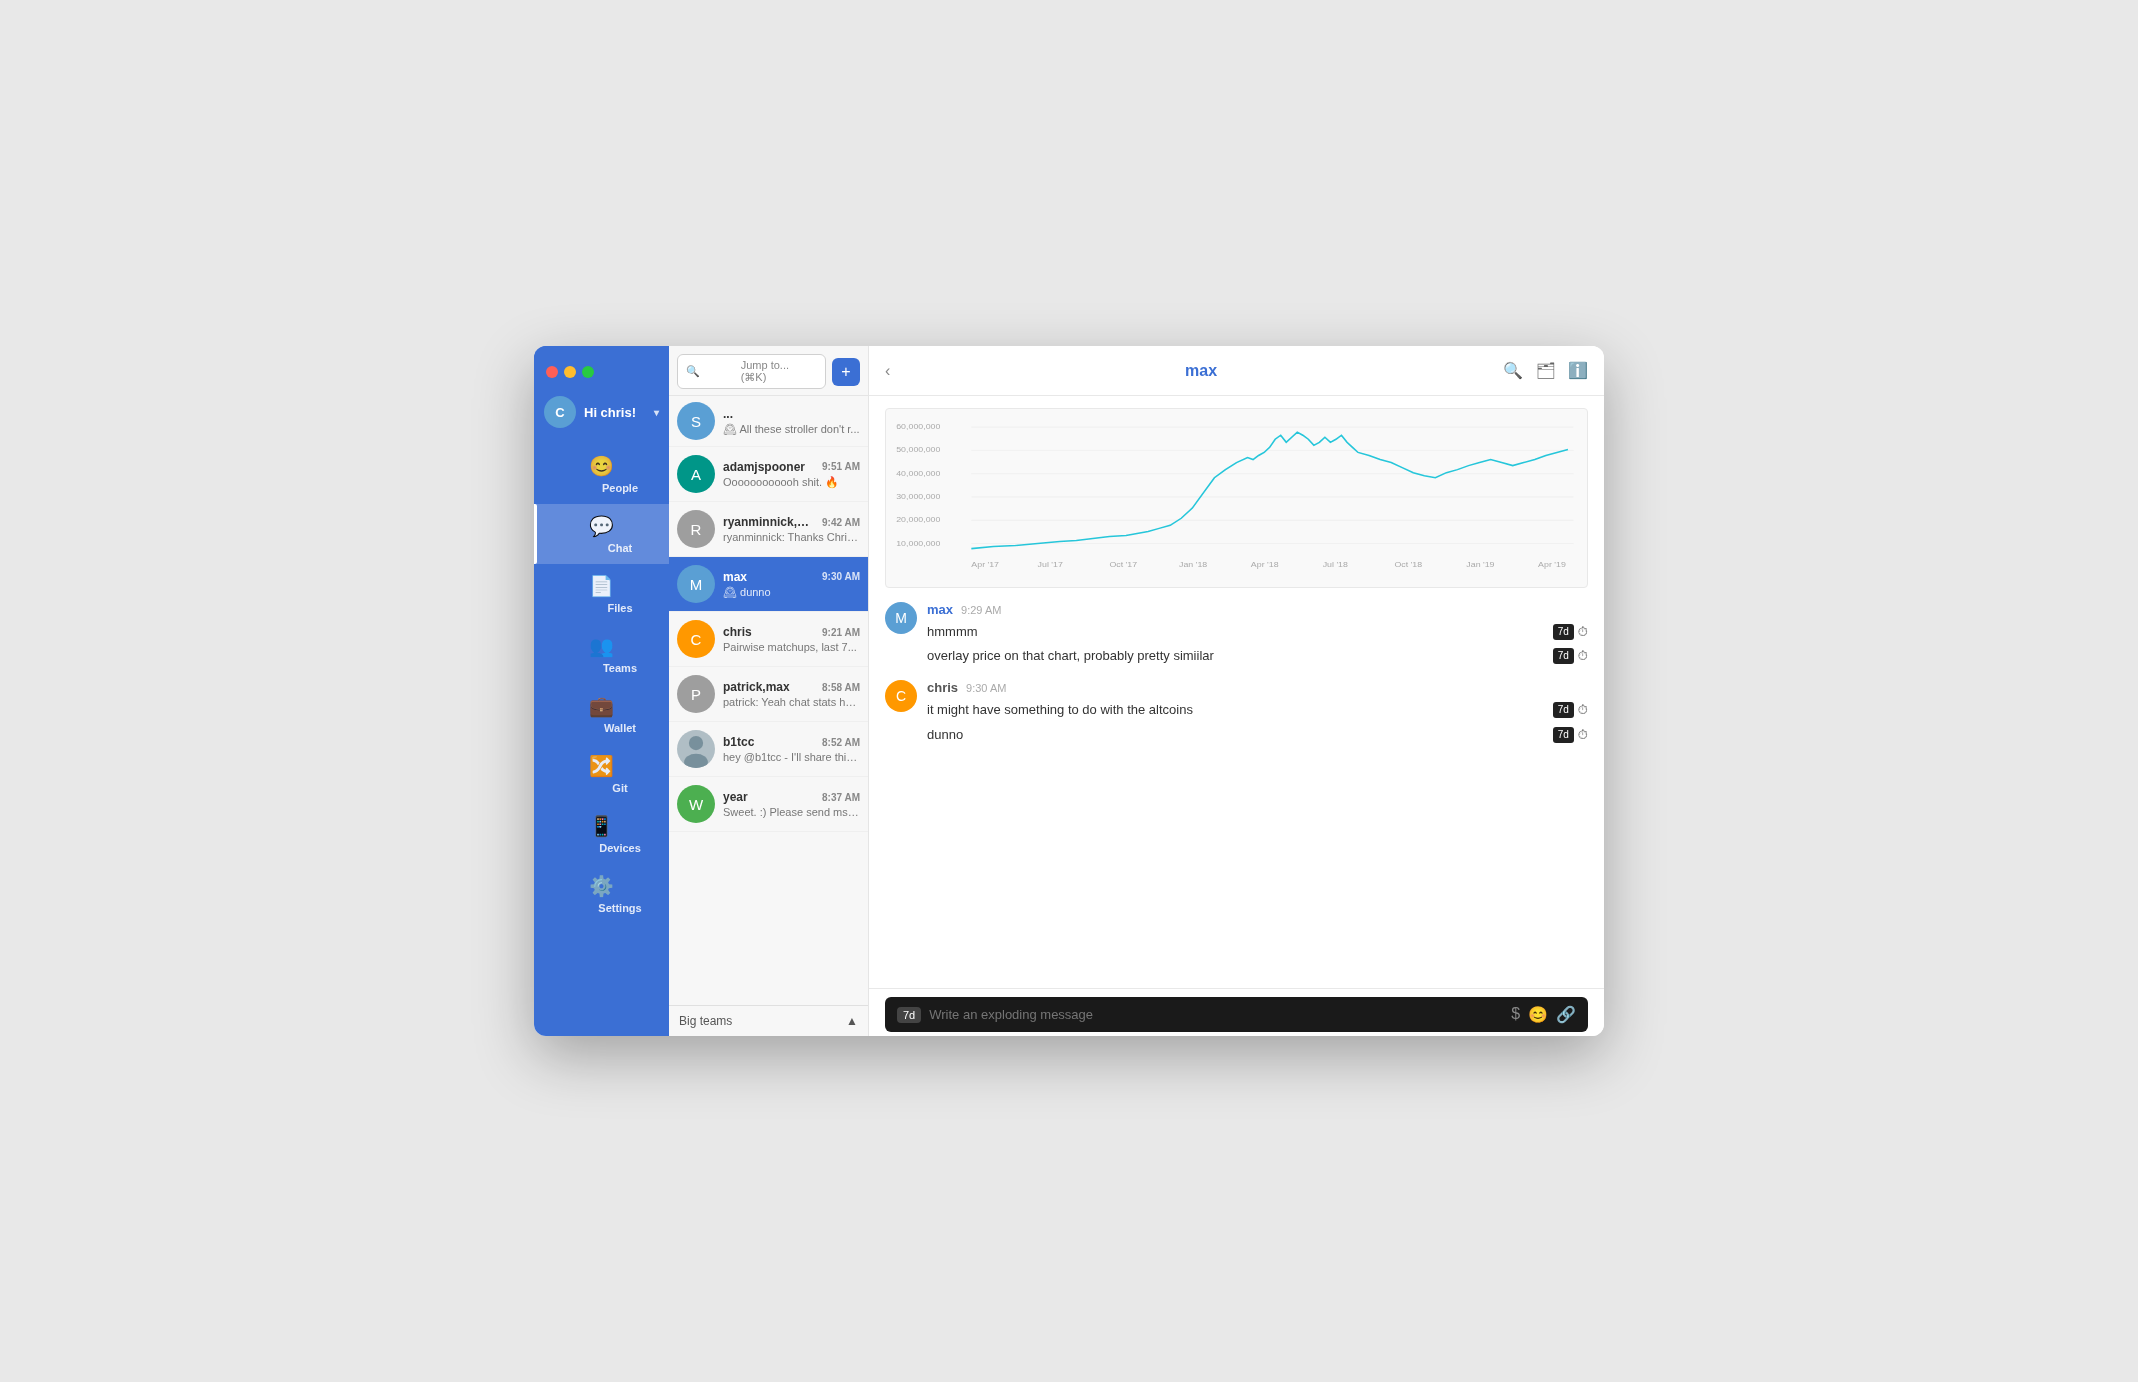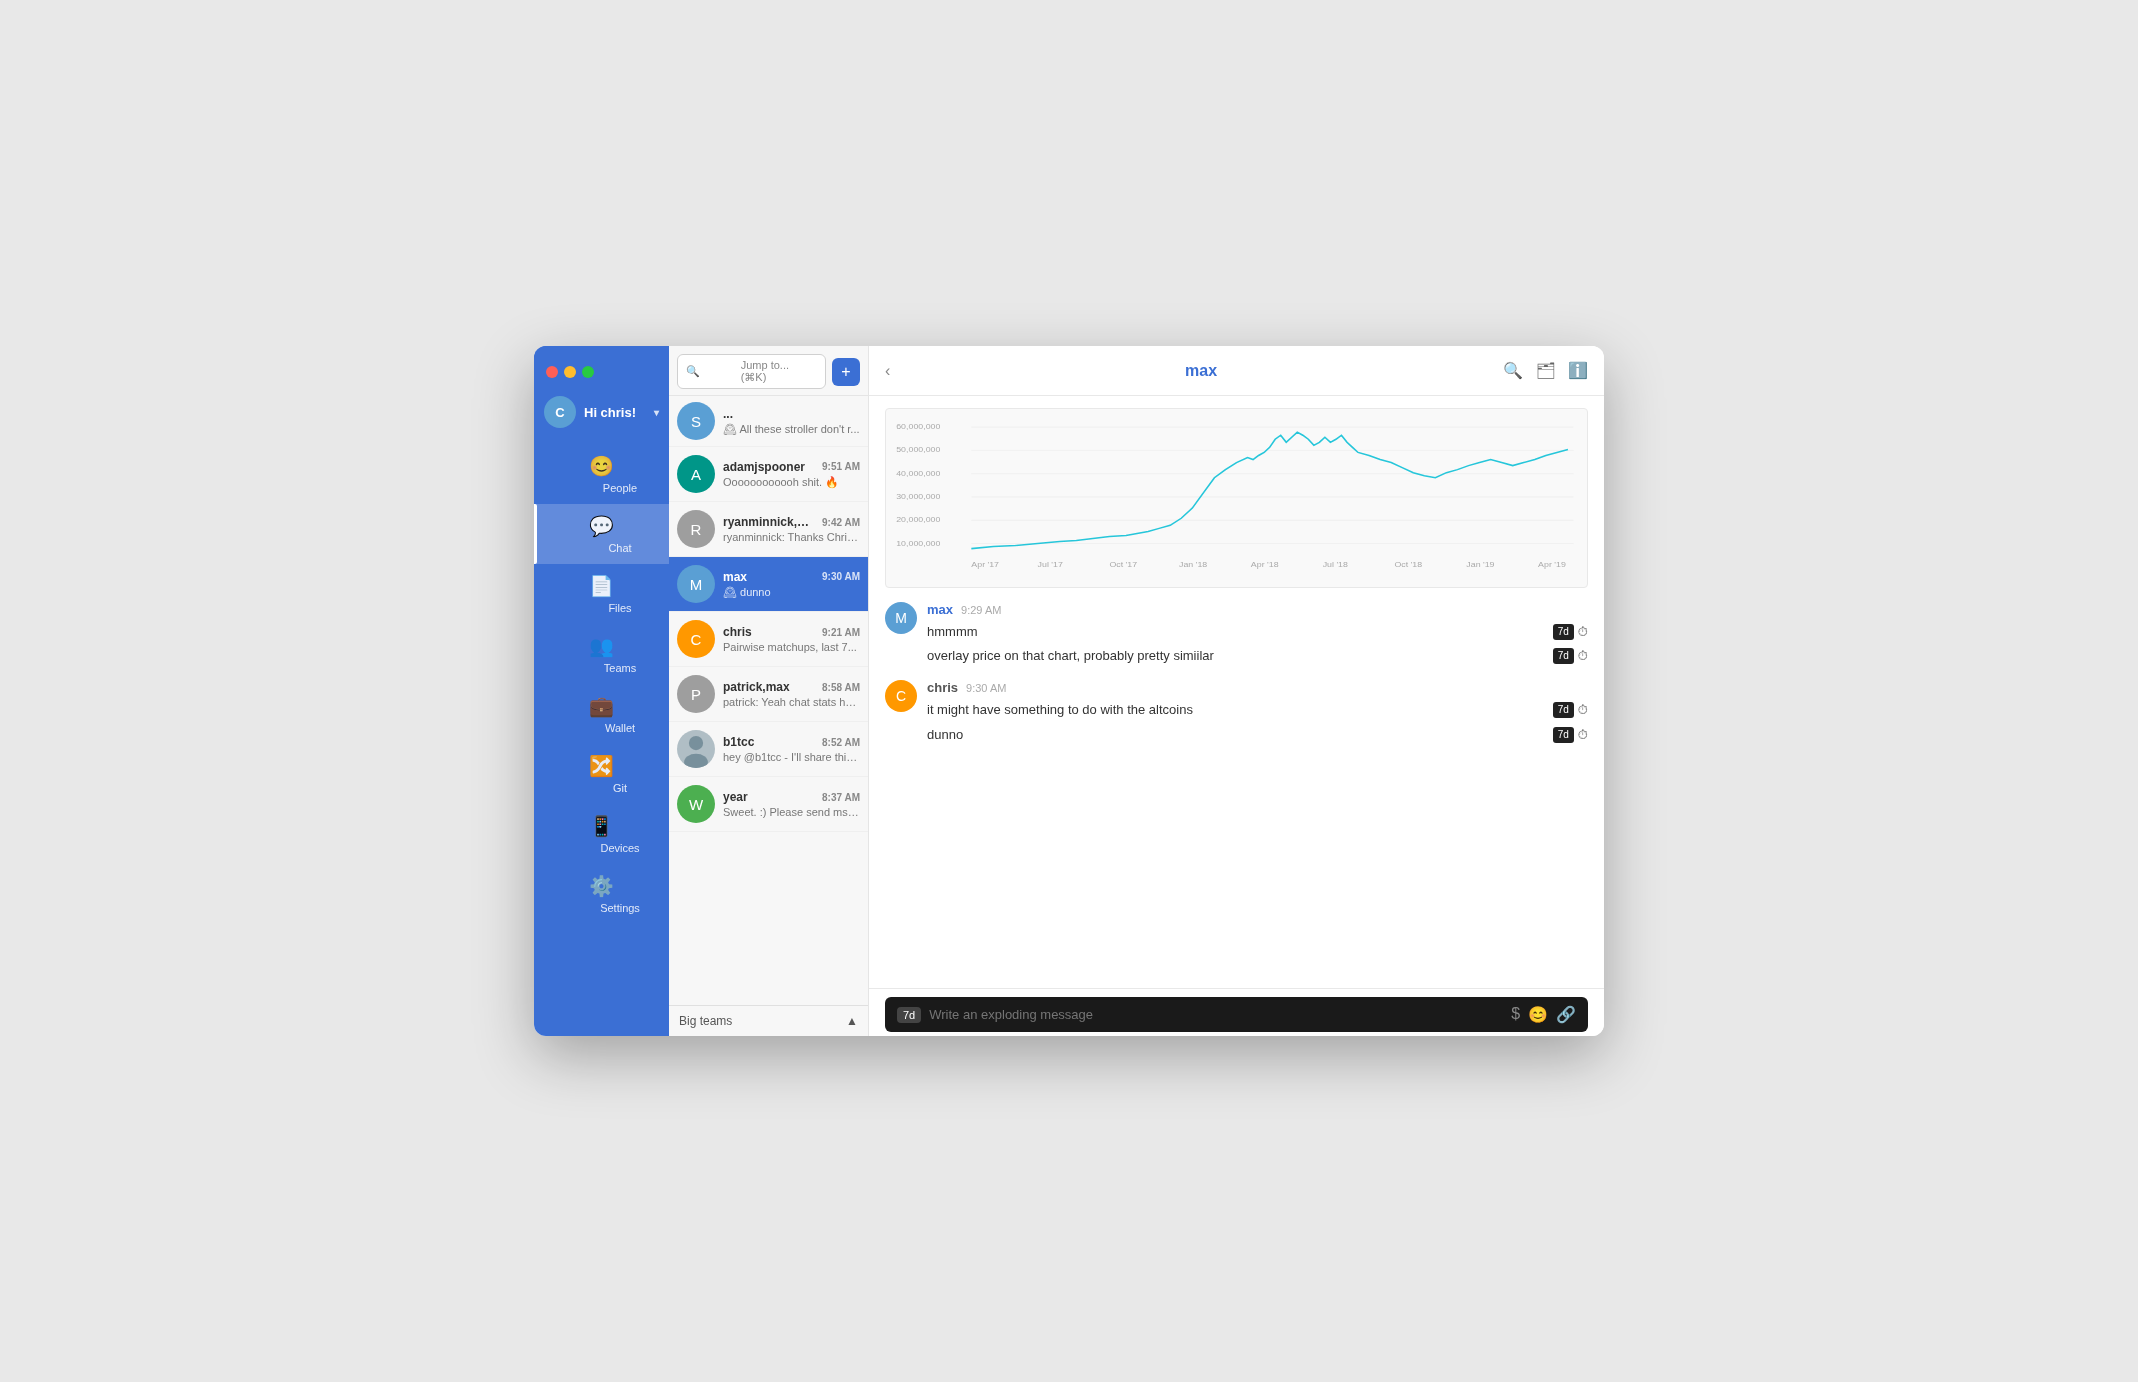--- a/index.html
+++ b/index.html
@@ -96,21 +96,21 @@
       top: 0;
       bottom: 0;
       width: 3px;
       background: white;
       border-radius: 0 2px 2px 0;
     }
     .nav-icon {
       font-size: 20px;
       color: rgba(255,255,255,0.9);
     }
-    .nav-label { font-size: 11px; font-weight: 400; margin-left: 37px; }
+    .nav-label { font-size: 11px; font-weight: 700; margin-left: 37px; }
     
     .chat-list-panel {
       width: 200px;
       border-right: 1px solid #e5e5e5;
       display: flex;
       flex-direction: column;
       background: #f7f7f7;
       flex-shrink: 0;
     }
     .chat-list-header {

